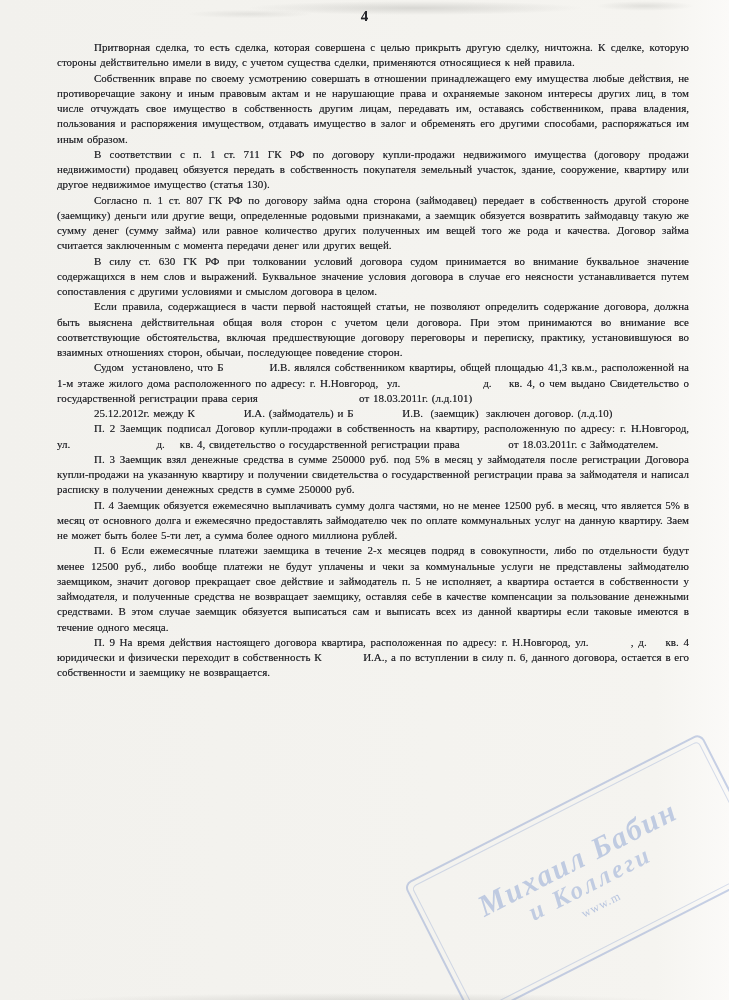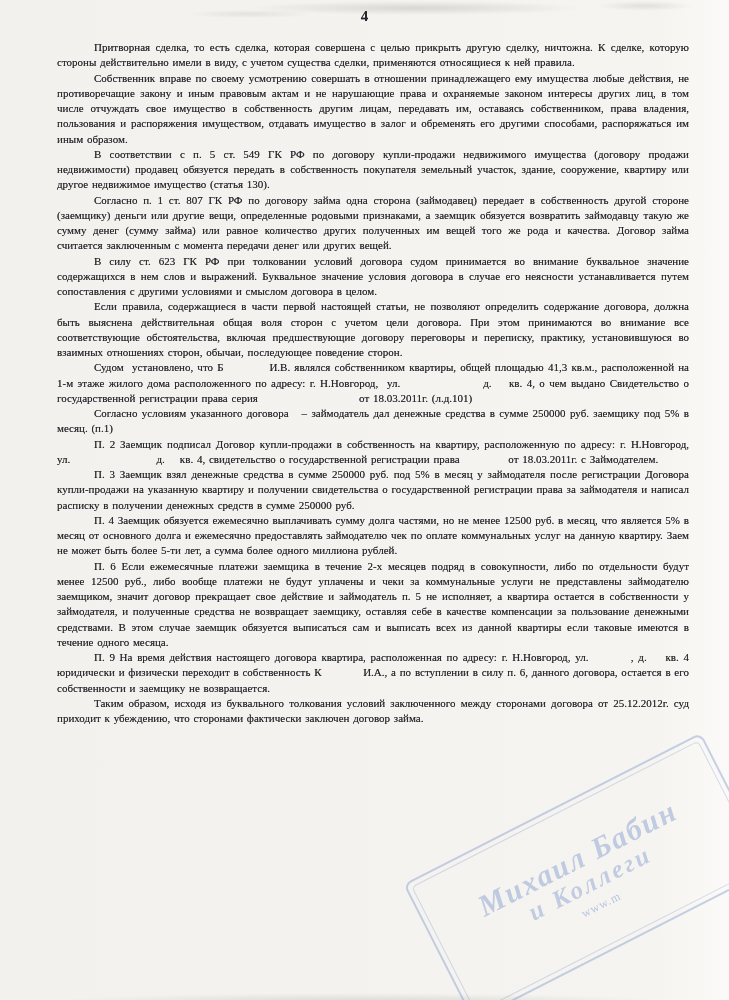--- a/index.html
+++ b/index.html
@@ -55,27 +55,26 @@
 
   <div class="stamp">
     <div class="stamp-line stamp-line-1">Михаил Бабин</div>
     <div class="stamp-line stamp-line-2">и Коллеги</div>
     <div class="stamp-line stamp-line-3">www.m</div>
   </div>
 
   <div class="content">
       <p>Притворная сделка, то есть сделка, которая совершена с целью прикрыть другую сделку, ничтожна. К сделке, которую стороны действительно имели в виду, с учетом существа сделки, применяются относящиеся к ней правила.</p>
       <p>Собственник вправе по своему усмотрению совершать в отношении принадлежащего ему имущества любые действия, не противоречащие закону и иным правовым актам и не нарушающие права и охраняемые законом интересы других лиц, в том числе отчуждать свое имущество в собственность другим лицам, передавать им, оставаясь собственником, права владения, пользования и распоряжения имуществом, отдавать имущество в залог и обременять его другими способами, распоряжаться им иным образом.</p>
-      <p>В соответствии с п. 5 ст. 549 ГК РФ по договору купли-продажи недвижимого имущества (договору продажи недвижимости) продавец обязуется передать в собственность покупателя земельный участок, здание, сооружение, квартиру или другое недвижимое имущество (статья 130).</p>
+      <p>В соответствии с п. 1 ст. 711 ГК РФ по договору купли-продажи недвижимого имущества (договору продажи недвижимости) продавец обязуется передать в собственность покупателя земельный участок, здание, сооружение, квартиру или другое недвижимое имущество (статья 130).</p>
       <p>Согласно п. 1 ст. 807 ГК РФ по договору займа одна сторона (займодавец) передает в собственность другой стороне (заемщику) деньги или другие вещи, определенные родовыми признаками, а заемщик обязуется возвратить займодавцу такую же сумму денег (сумму займа) или равное количество других полученных им вещей того же рода и качества. Договор займа считается заключенным с момента передачи денег или других вещей.</p>
-      <p>В силу ст. 623 ГК РФ при толковании условий договора судом принимается во внимание буквальное значение содержащихся в нем слов и выражений. Буквальное значение условия договора в случае его неясности устанавливается путем сопоставления с другими условиями и смыслом договора в целом.</p>
+      <p>В силу ст. 630 ГК РФ при толковании условий договора судом принимается во внимание буквальное значение содержащихся в нем слов и выражений. Буквальное значение условия договора в случае его неясности устанавливается путем сопоставления с другими условиями и смыслом договора в целом.</p>
       <p>Если правила, содержащиеся в части первой настоящей статьи, не позволяют определить содержание договора, должна быть выяснена действительная общая воля сторон с учетом цели договора. При этом принимаются во внимание все соответствующие обстоятельства, включая предшествующие договору переговоры и переписку, практику, установившуюся во взаимных отношениях сторон, обычаи, последующее поведение сторон.</p>
       <p>Судом&nbsp; установлено, что Б&nbsp;&nbsp;&nbsp;&nbsp;&nbsp;&nbsp;&nbsp;&nbsp;&nbsp;&nbsp; И.В. являлся собственником квартиры, общей площадью 41,3 кв.м., расположенной на 1-м этаже жилого дома расположенного по адресу: г. Н.Новгород,&nbsp; ул.&nbsp;&nbsp;&nbsp;&nbsp;&nbsp;&nbsp;&nbsp;&nbsp;&nbsp;&nbsp;&nbsp;&nbsp;&nbsp;&nbsp;&nbsp;&nbsp;&nbsp;&nbsp; д.&nbsp;&nbsp;&nbsp; кв. 4, о чем выдано Свидетельство о государственной регистрации права серия&nbsp;&nbsp;&nbsp;&nbsp;&nbsp;&nbsp;&nbsp;&nbsp;&nbsp;&nbsp;&nbsp;&nbsp;&nbsp;&nbsp;&nbsp;&nbsp;&nbsp;&nbsp;&nbsp;&nbsp;&nbsp;&nbsp;&nbsp;&nbsp;&nbsp;&nbsp; от 18.03.2011г. (л.д.101)</p>
-      <p>Согласно условиям указанного договора&nbsp;&nbsp; – займодатель дал денежные средства в сумме 250000 руб. заемщику под 5% в месяц. (п.1)</p>
+      <p>25.12.2012г. между К&nbsp;&nbsp;&nbsp;&nbsp;&nbsp;&nbsp;&nbsp;&nbsp;&nbsp;&nbsp;&nbsp;&nbsp; И.А. (займодатель) и Б&nbsp;&nbsp;&nbsp;&nbsp;&nbsp;&nbsp;&nbsp;&nbsp;&nbsp;&nbsp;&nbsp;&nbsp; И.В.&nbsp; (заемщик)&nbsp; заключен договор. (л.д.10)</p>
       <p>П. 2 Заемщик подписал Договор купли-продажи в собственность на квартиру, расположенную по адресу: г. Н.Новгород, ул.&nbsp;&nbsp;&nbsp;&nbsp;&nbsp;&nbsp;&nbsp;&nbsp;&nbsp;&nbsp;&nbsp;&nbsp;&nbsp;&nbsp;&nbsp;&nbsp;&nbsp;&nbsp;&nbsp;&nbsp;&nbsp;&nbsp; д.&nbsp;&nbsp;&nbsp; кв. 4, свидетельство о государственной регистрации права&nbsp;&nbsp;&nbsp;&nbsp;&nbsp;&nbsp;&nbsp;&nbsp;&nbsp;&nbsp;&nbsp;&nbsp; от 18.03.2011г. с Займодателем.</p>
       <p>П. 3 Заемщик взял денежные средства в сумме 250000 руб. под 5% в месяц у займодателя после регистрации Договора купли-продажи на указанную квартиру и получении свидетельства о государственной регистрации права за займодателя и написал расписку в получении денежных средств в сумме 250000 руб.</p>
       <p>П. 4 Заемщик обязуется ежемесячно выплачивать сумму долга частями, но не менее 12500 руб. в месяц, что является 5% в месяц от основного долга и ежемесячно предоставлять займодателю чек по оплате коммунальных услуг на данную квартиру. Заем не может быть более 5-ти лет, а сумма более одного миллиона рублей.</p>
       <p>П. 6 Если ежемесячные платежи заемщика в течение 2-х месяцев подряд в совокупности, либо по отдельности будут менее 12500 руб., либо вообще платежи не будут уплачены и чеки за коммунальные услуги не представлены займодателю заемщиком, значит договор прекращает свое действие и займодатель п. 5 не исполняет, а квартира остается в собственности у займодателя, и полученные средства не возвращает заемщику, оставляя себе в качестве компенсации за пользование денежными средствами. В этом случае заемщик обязуется выписаться сам и выписать всех из данной квартиры если таковые имеются в течение одного месяца.</p>
       <p>П. 9 На время действия настоящего договора квартира, расположенная по адресу: г. Н.Новгород, ул.&nbsp;&nbsp;&nbsp;&nbsp;&nbsp;&nbsp;&nbsp;&nbsp; , д.&nbsp;&nbsp;&nbsp; кв. 4 юридически и физически переходит в собственность К&nbsp;&nbsp;&nbsp;&nbsp;&nbsp;&nbsp;&nbsp;&nbsp;&nbsp;&nbsp; И.А., а по вступлении в силу п. 6, данного договора, остается в его собственности и заемщику не возвращается.</p>
-      <p>Таким образом, исходя из буквального толкования условий заключенного между сторонами договора от 25.12.2012г. суд приходит к убеждению, что сторонами фактически заключен договор займа.</p>
     </div>
 
 </div>
 
 </body></html>

